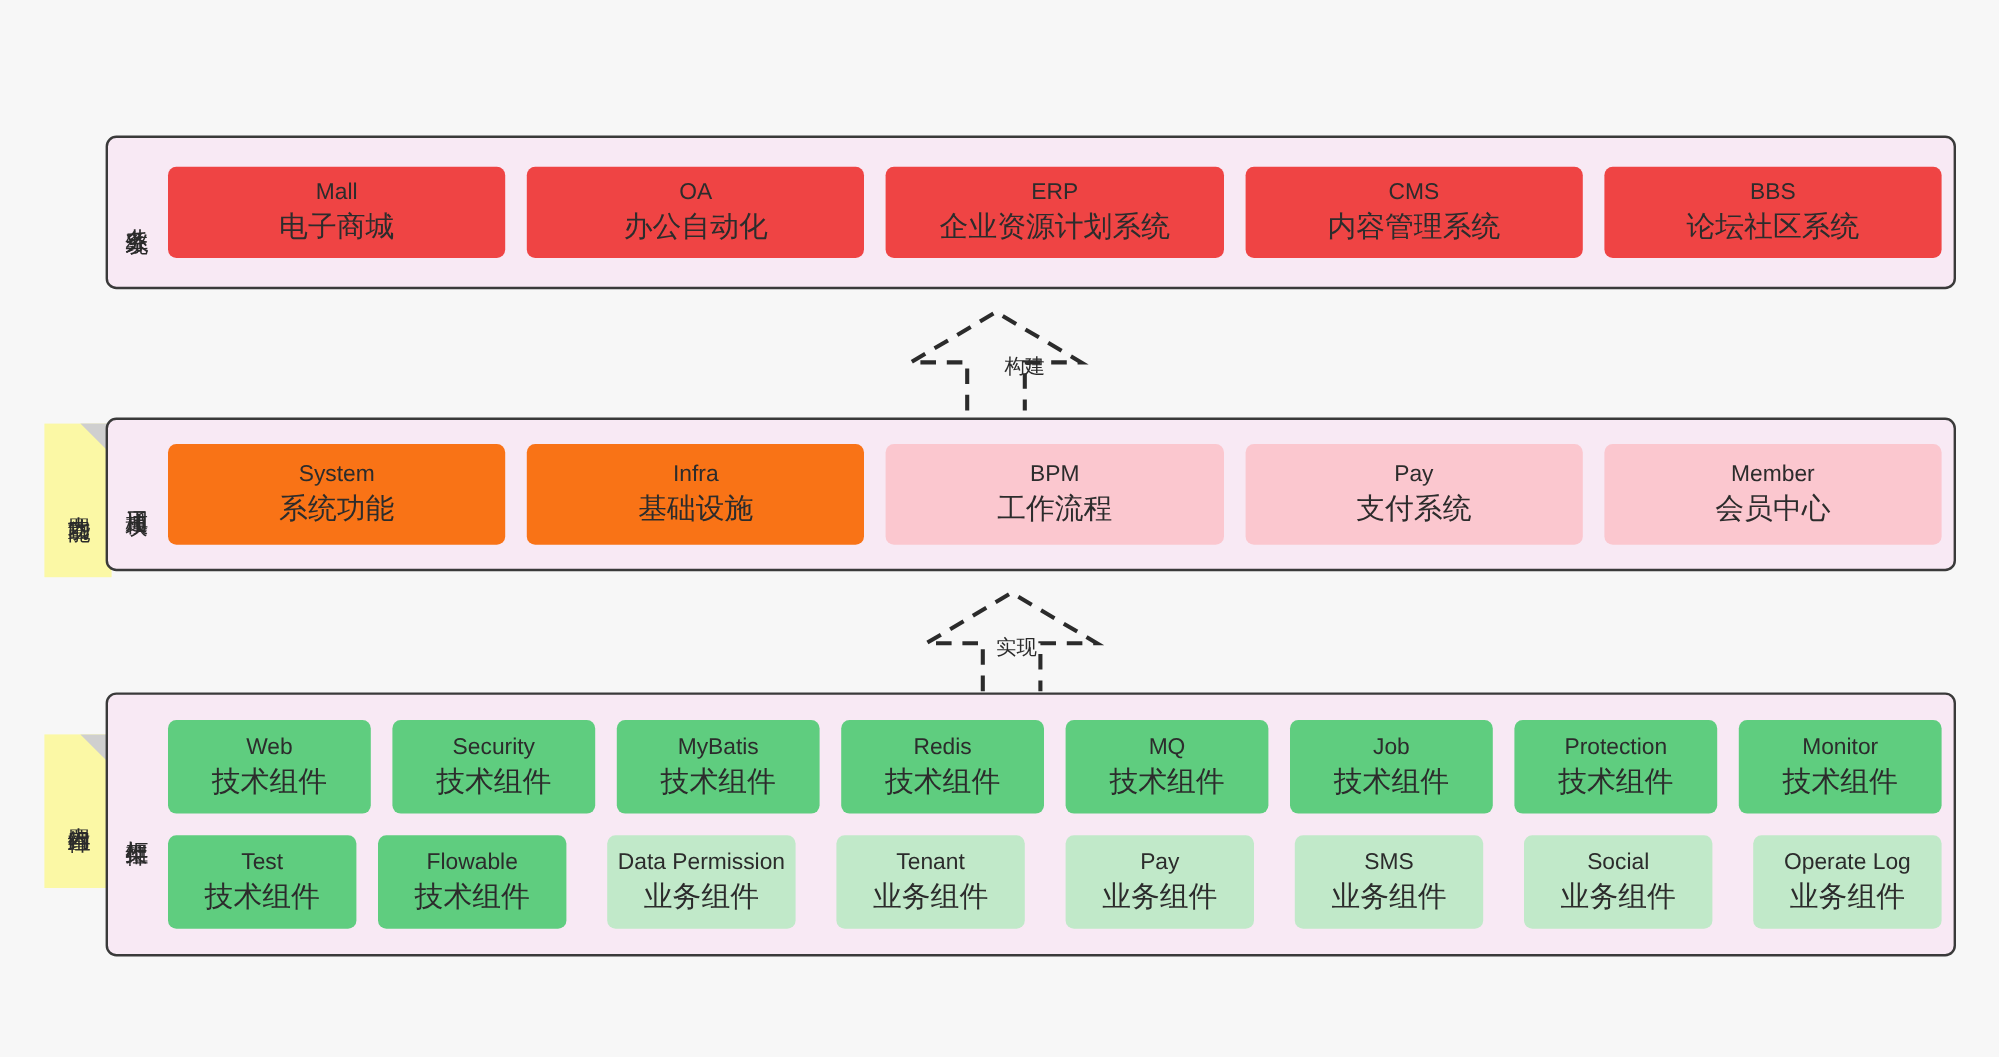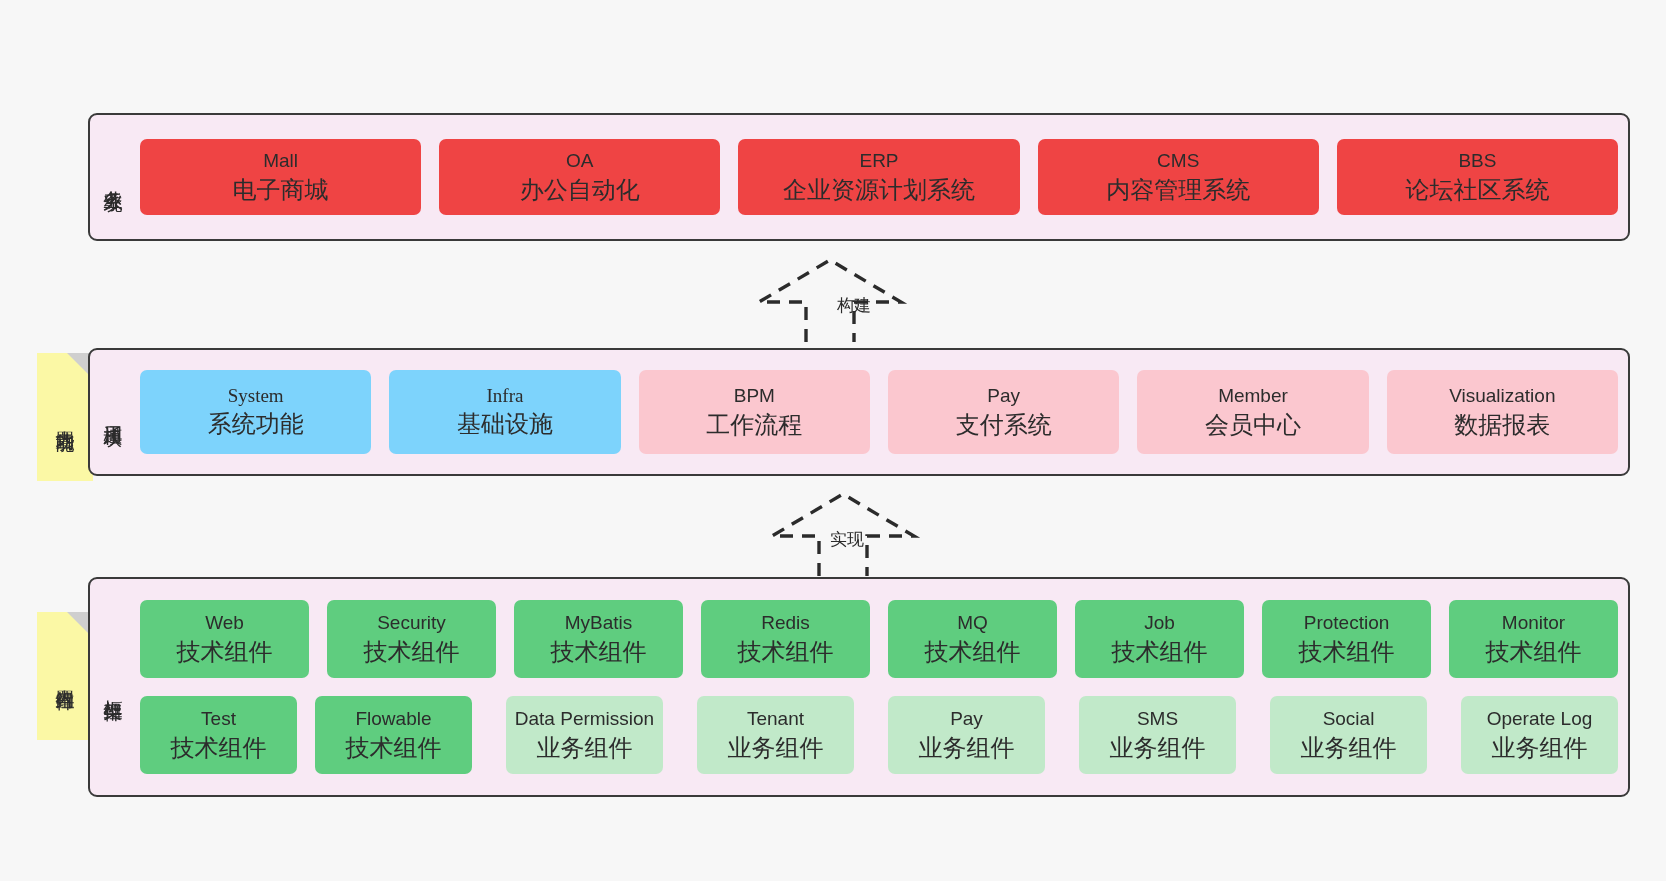--- a/index.html
+++ b/index.html
@@ -62,21 +62,21 @@
     text-align:center;
     color:#2c2c2c;
     line-height:1.3;
     box-sizing:border-box;
     padding:4px 6px;
   }
   .box .en{font-size:19px;}
   .box .cn{font-size:24px;}
 
   .blue{background:#ef4444;}
-  .red{background:#7dd3fc;font-family:Liberation Serif, serif;}
+  .red{background:#f97316;}
   .pinklite{background:#fbc7cf;}
   .green{background:#5fcd7f;}
   .greenlite{background:#c1e9c9;margin-left:16px;}
 
   
   #layer-business{left:88px;top:113px;width:1542px;height:128px;}
   #layer-business .row{height:76px;}
   #layer-common{left:88px;top:348px;width:1542px;height:128px;}
   #layer-common .row{height:84px;}
   #layer-framework{left:88px;top:577px;width:1542px;height:220px;}
@@ -187,24 +187,20 @@
           <span class="cn">工作流程</span>
         </div>
         <div class="box pinklite">
           <span class="en">Pay</span>
           <span class="cn">支付系统</span>
         </div>
         <div class="box pinklite">
           <span class="en">Member</span>
           <span class="cn">会员中心</span>
         </div>
-        <div class="box pinklite">
-          <span class="en">Visualization</span>
-          <span class="cn">数据报表</span>
-        </div>
       </div>
     </div>
   </div>
 
   <div class="arrow" id="arrow-impl">
     <svg width="146" height="84" viewBox="0 0 146 84">
       <path d="M 49 84 L 49 44 L 2 44 L 73 2 L 144 44 L 97 44 L 97 84" fill="#f7f7f7" stroke="#2b2b2b" stroke-width="3.4" stroke-dasharray="13,9" stroke-linejoin="miter"></path>
     </svg>
     <span class="arrow-label">实现</span>
   </div>

